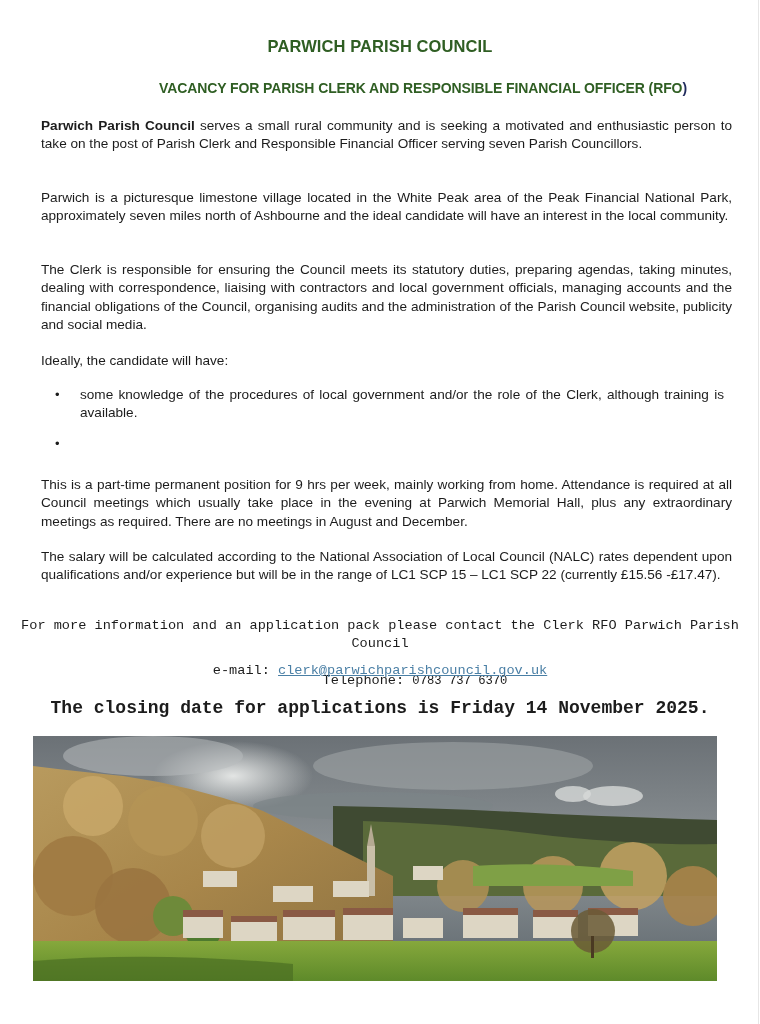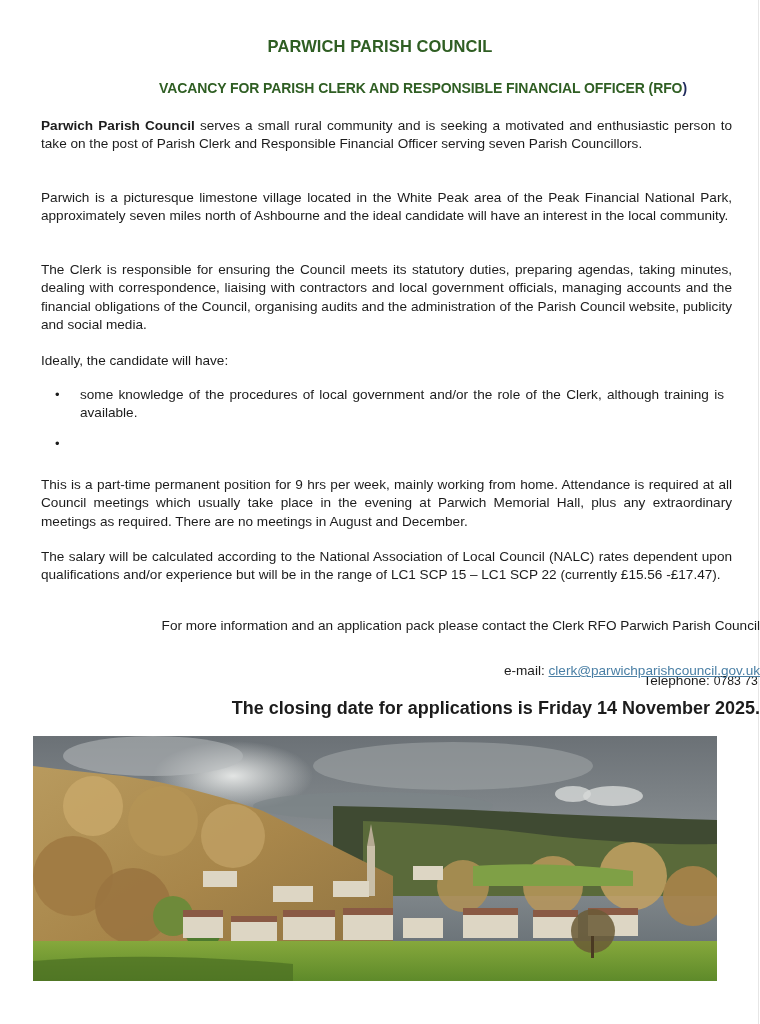--- a/index.html
+++ b/index.html
@@ -81,24 +81,25 @@
       position: absolute;
       left: 22px;
       top: 0;
       font-size: 13px;
     }
     .bullets li.b1 { margin-bottom: 12px; }
     .center-line {
       position: absolute;
       left: 0;
       width: 760px;
-      text-align: right;
+      text-align: center;
       font-size: 13.6px;
       line-height: 18px;
       color: #1c1c1c;
+      font-family: Liberation Mono, monospace;
     }
     .center-line .small {
       font-size: 12.2px;
     }
     .email-link {
       color: #4a7fa5;
       text-decoration: underline;
     }
     .closing {
       font-weight: bold;

